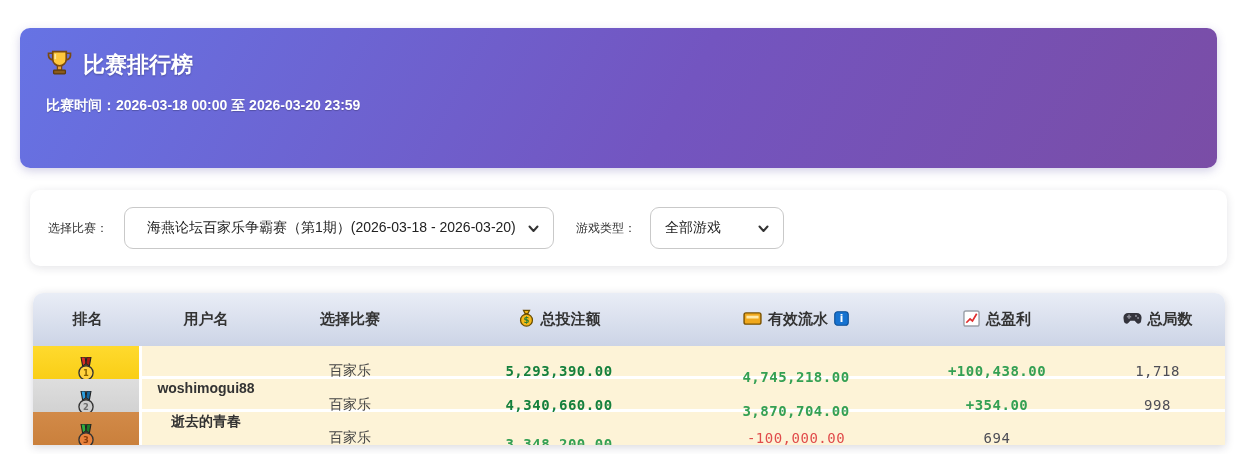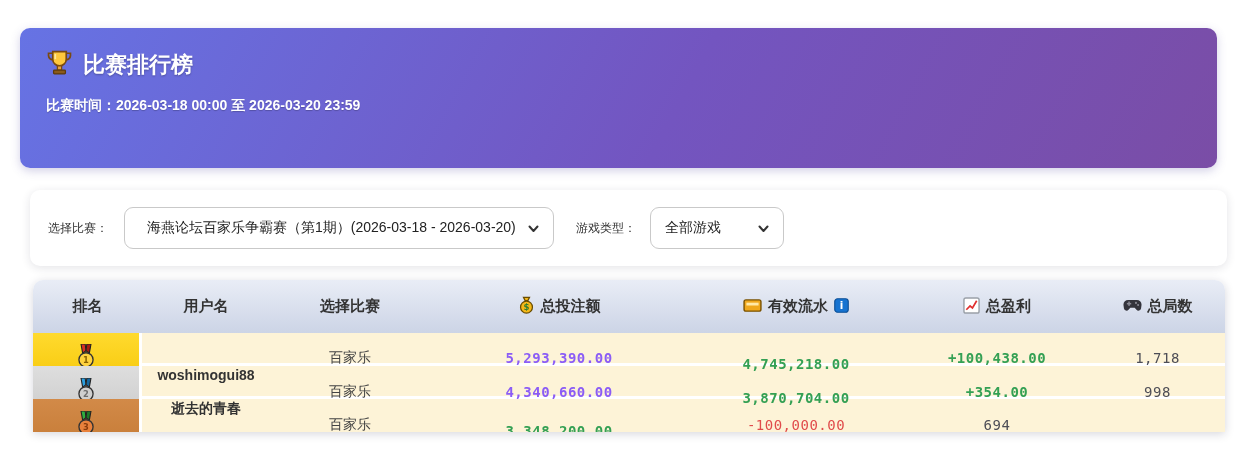--- a/index.html
+++ b/index.html
@@ -24,36 +24,36 @@
   .select-box { height:42px; border:1px solid #c9c9c9; border-radius:9px; background:#fff;
     display:flex; align-items:center; justify-content:space-between; cursor:pointer;
     padding:0 14px; font-size:14px; color:#222; margin-left:16px; }
   .select-box .sel-text { white-space:nowrap; }
   .select-competition { width:430px; padding-left:22px; }
   .select-game { width:134px; margin-left:14px; }
   .gap { width:22px; }
   .chevron { flex:0 0 auto; margin-left:10px; }
 
   
-  .table-card { position:absolute; left:33px; top:280px; width:1192px;
+  .table-card { position:absolute; left:33px; top:293px; width:1192px;
     border-radius:10px 10px 0 0; box-shadow:0 2px 10px rgba(30,30,60,.18); overflow:hidden; }
   .grid-row { display:grid; grid-template-columns:109px 128px 160px 258px 216px 186px 135px; }
   .thead { height:53px; background:linear-gradient(180deg,#e9edf6 0%,#ccd4e6 100%); }
   .th { display:flex; align-items:center; justify-content:center; gap:6px;
     font-size:15px; font-weight:bold; color:#333; }
   .trow { height:33px; background:#fdf3d7; border-bottom:3px solid #ffffff; }
   .trow:last-child { border-bottom:none; }
   .td { display:flex; align-items:center; justify-content:center; font-size:14px; color:#444; }
   .rank-cell { border-right:3px solid #fff; }
   .rank-gold   { background:linear-gradient(180deg,#ffda2e 0%,#f6c80a 100%); }
   .rank-silver { background:linear-gradient(180deg,#dedede 0%,#cbcbcb 100%); }
   .rank-bronze { background:linear-gradient(180deg,#d28a48 0%,#c57a35 100%); }
   .username { font-weight:600; color:#333;margin-top:34px; }
   .mono { font-family:"DejaVu Sans Mono","Liberation Mono",monospace; letter-spacing:.5px; }
-  .bet      { color:#8b5cf6; font-weight:600; }
+  .bet      { color:#15803d; font-weight:600; }
   .turnover { color:#34a054; font-weight:600;margin-top:12px; }
   .profit-pos { color:#34a054; font-weight:600; }
   .profit-neg { color:#e04b4b; font-weight:400; }
   .rounds { color:#4d4d56; }
   .icon { flex:0 0 auto; display:inline-block; }
 </style>
 </head>
 <body>
 
 <div class="hero">

